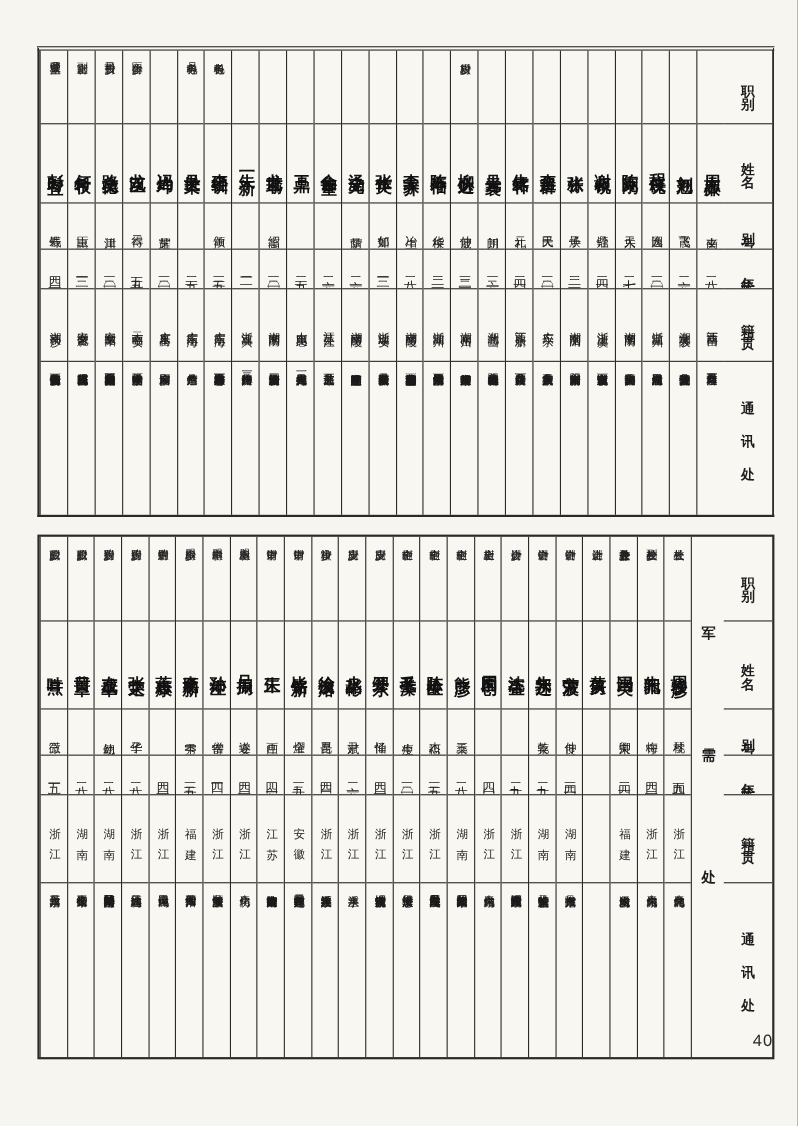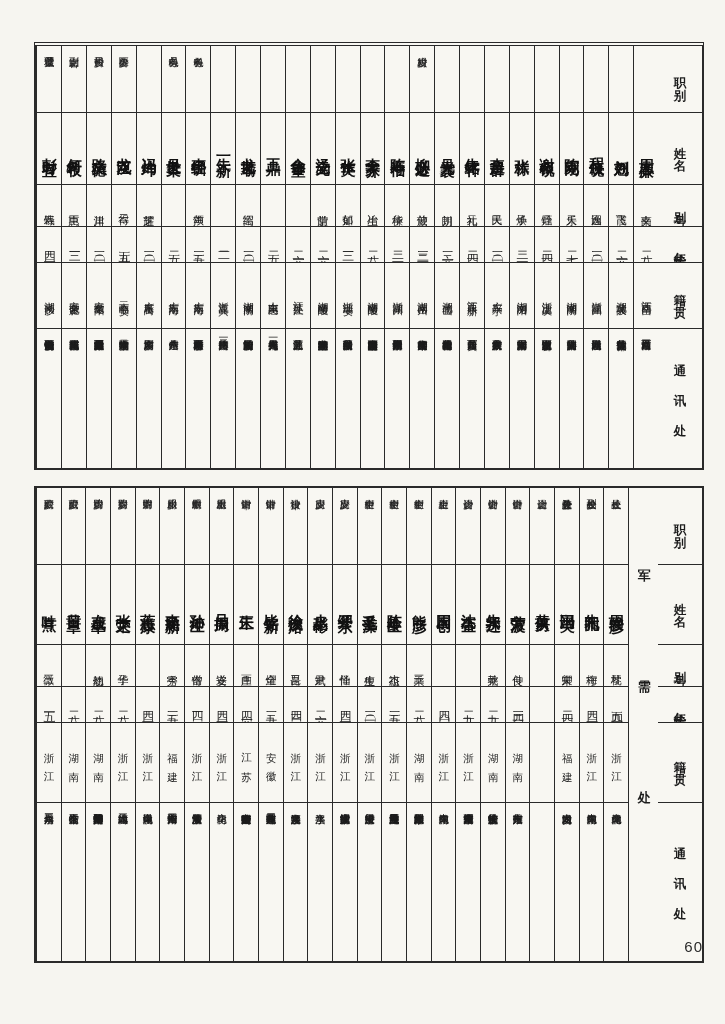--- a/index.html
+++ b/index.html
@@ -1097,14 +1097,14 @@
           </div>
           <div class="cell porigin" style="height: 80px;">
             <div class="vt">浙江</div>
           </div>
           <div class="cell paddress" style="height: 159px;">
             <div class="vt">永嘉三角门三号</div>
           </div>
         </div>
       </div>
     </div>
-  <div class="pagenum">60</div>
+  <div class="pagenum">40</div>
 </div>
 
 </body></html>

